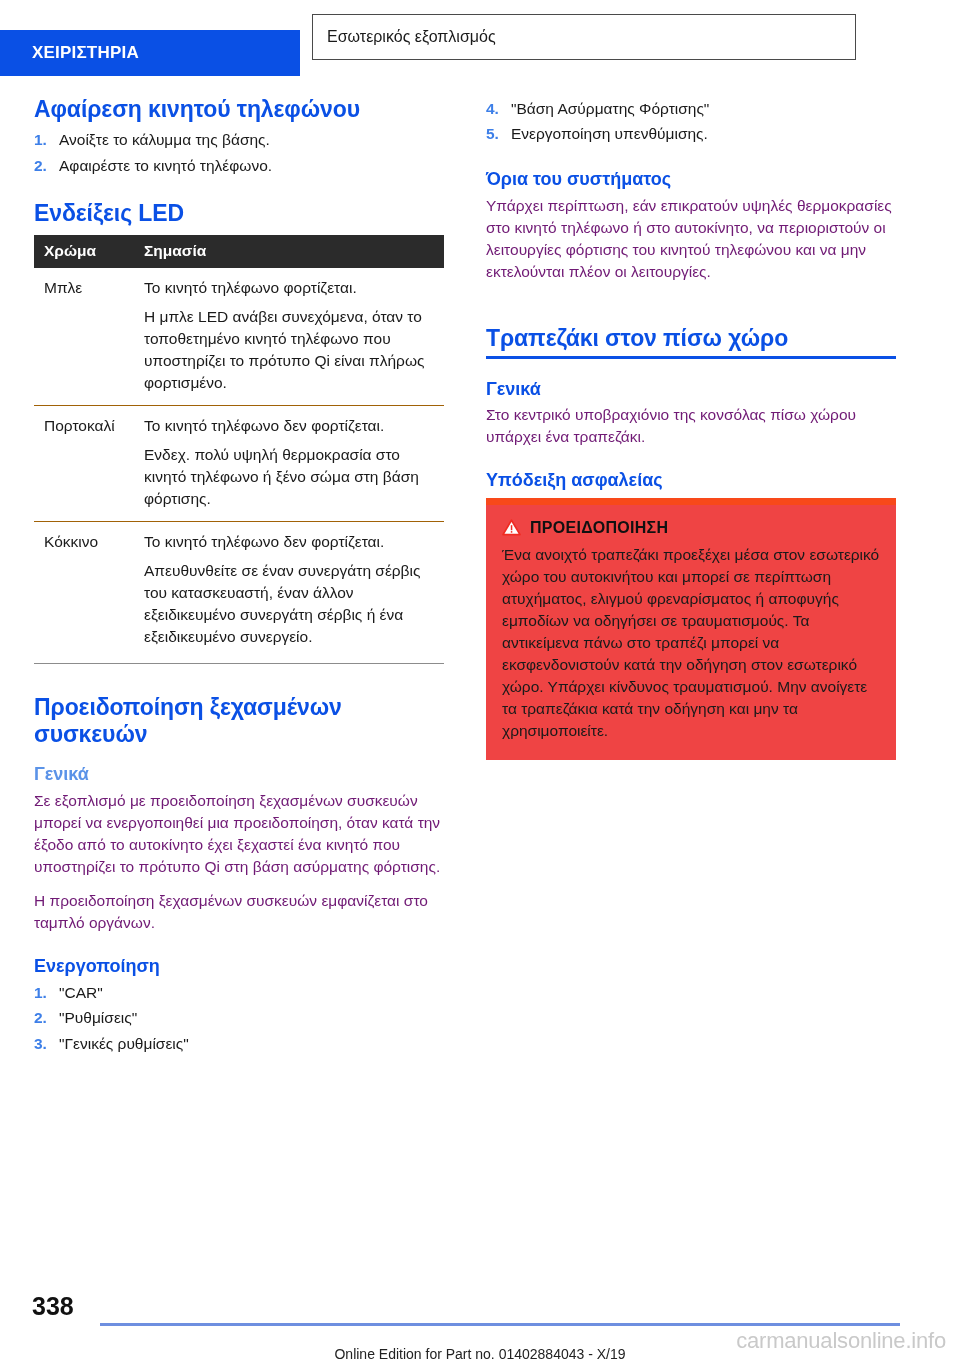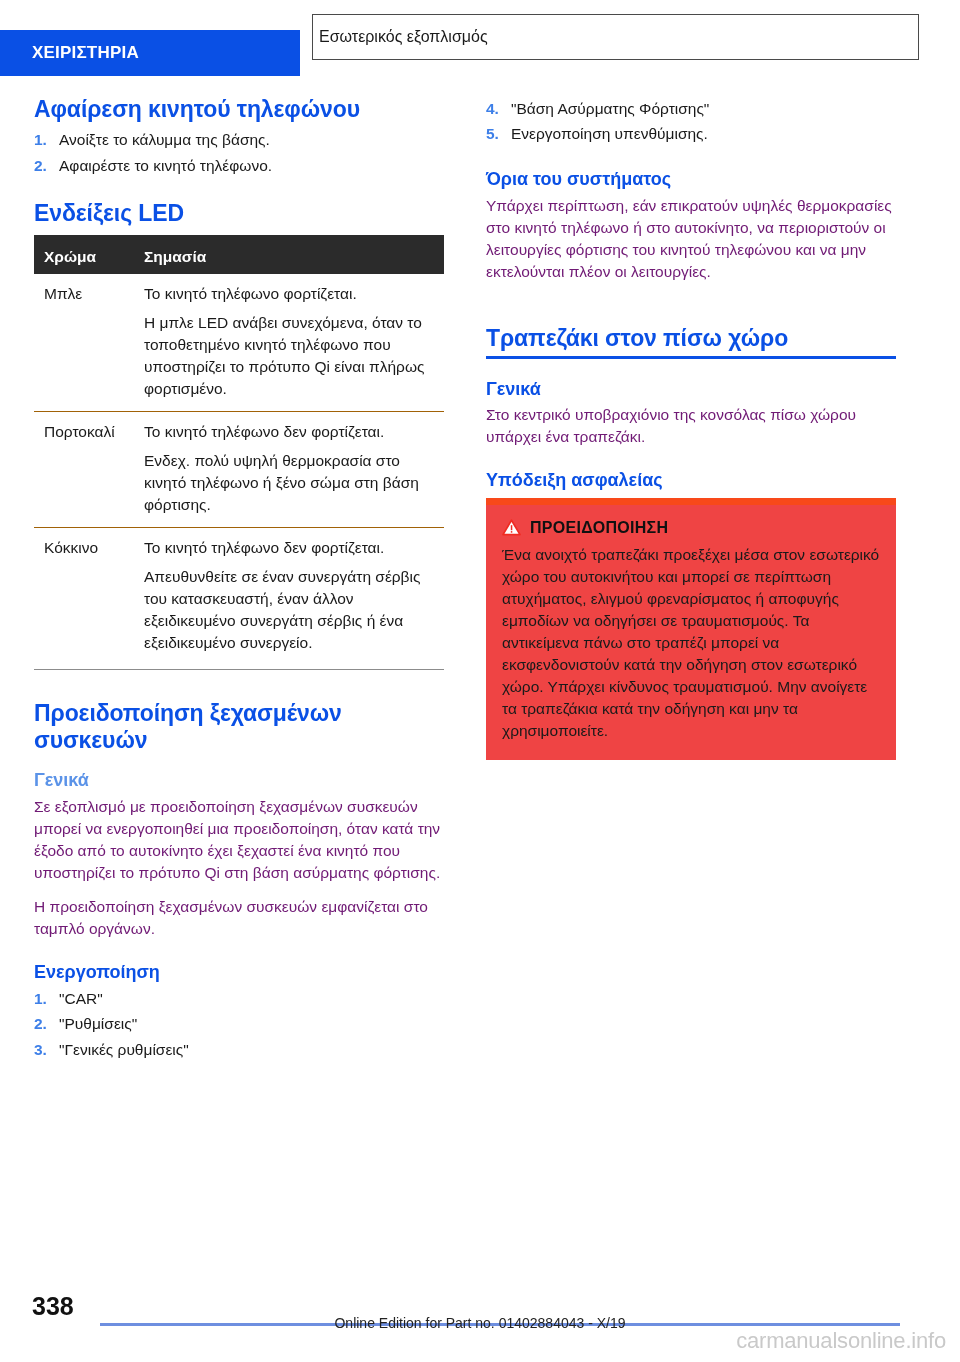--- a/index.html
+++ b/index.html
@@ -20,24 +20,24 @@
     width: 300px; height: 46px;
     background: #0a50e5;
     color: #ffffff;
     font-weight: bold;
     font-size: 17px;
     letter-spacing: 0.2px;
     display: flex; align-items: center; padding-left: 32px;
   }
   .header-box {
     position: absolute; left: 312px; top: 0;
-    width: 607px; height: 46px;
+    width: 544px; height: 46px;
     border: 1px solid #4a4a4a;
     background: #ffffff;
-    display: flex; align-items: center; padding-left: 6px;
+    display: flex; align-items: center; padding-left: 14px;
     font-size: 16px; color: #1a1a1a;
   }
 
   
   .col {
     position: absolute;
     top: 96px;
     width: 410px;
   }
   .col-left  { left: 34px; }
@@ -100,21 +100,21 @@
     border-collapse: collapse;
     margin-top: 8px;
     margin-bottom: 4px;
   }
   table.led thead th {
     background: #2b2b2b;
     color: #ffffff;
     font-size: 15.5px;
     font-weight: bold;
     text-align: left;
-    padding: 13px 6px 8px 10px;
+    padding: 7px 6px 8px 10px;
   }
   table.led thead th.c1 { width: 100px; }
   table.led tbody td {
     vertical-align: top;
     font-size: 15.5px;
     line-height: 1.42;
     padding: 9px 6px 11px 10px;
     border-top: 1px solid #a16207;
     color: #1a1a1a;
   }
@@ -146,21 +146,21 @@
   .footer { position: absolute; left: 0; bottom: 0; width: 960px; height: 92px; }
   .pagenum {
     position: absolute; left: 32px; top: 22px;
     font-size: 25px; font-weight: bold; color: #111111;
   }
   .footrule {
     position: absolute; left: 100px; top: 53px;
     width: 800px; height: 3px; background: #6e8fe0;
   }
   .footnote {
-    position: absolute; left: 0; top: 45px; width: 960px;
+    position: absolute; left: 0; top: 76px; width: 960px;
     text-align: center; font-size: 14px; color: #222222;
   }
   .watermark {
     position: absolute; right: 14px; top: 58px;
     font-size: 22px; color: #c9c9c9; letter-spacing: -0.2px;
   }
 </style>
 </head>
 <body>
 

